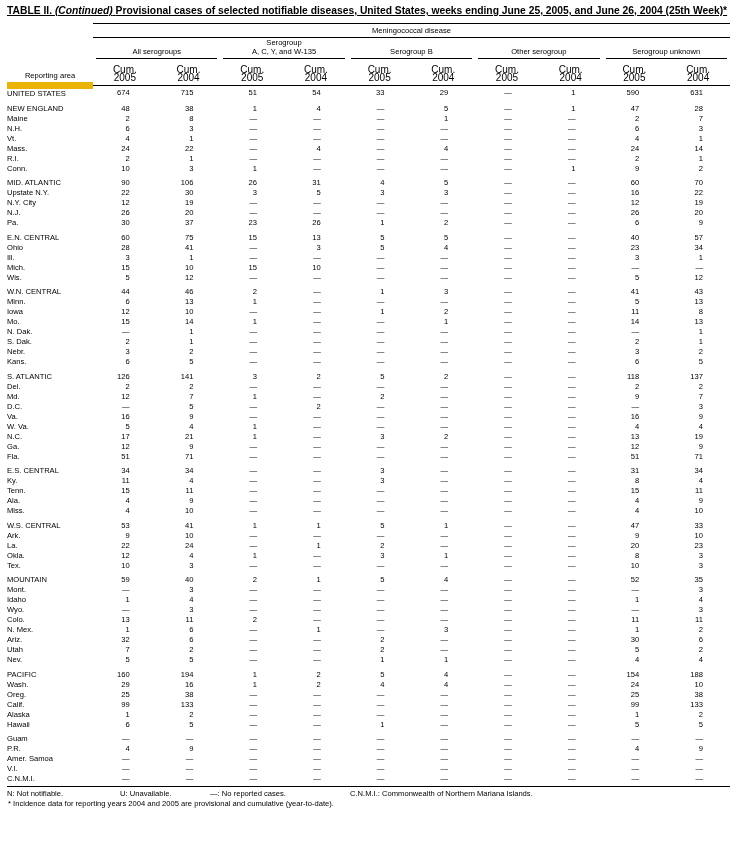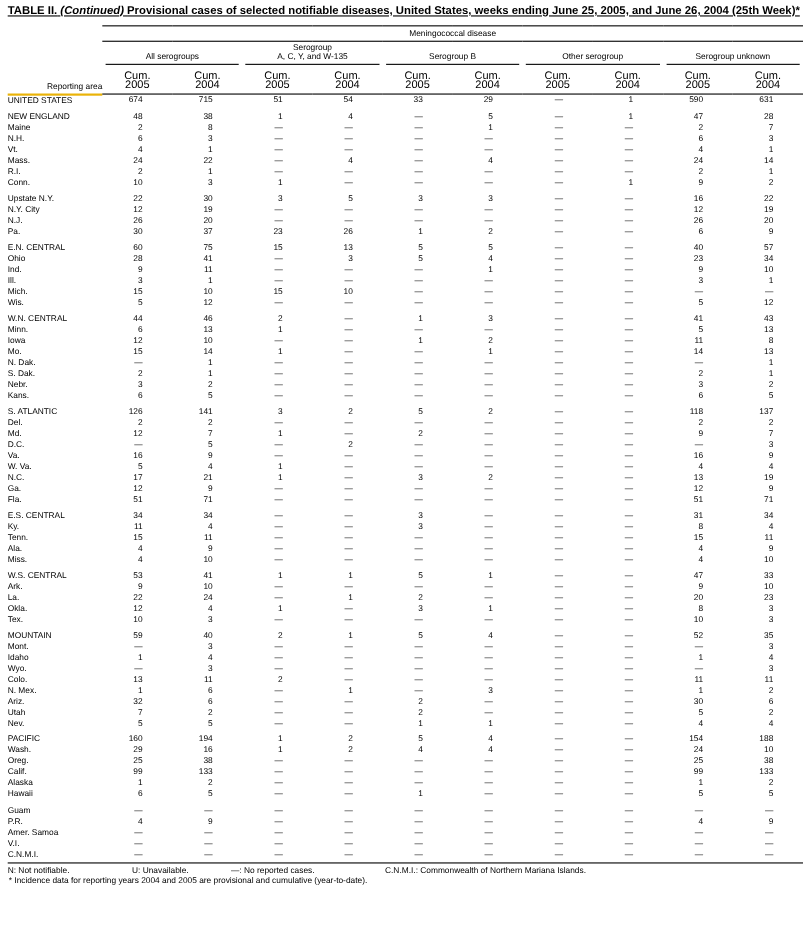--- a/index.html
+++ b/index.html
@@ -27,22 +27,22 @@
     margin: 0 3px; border-bottom: 1px solid #000;
     font-size: 7.6px; line-height: 8.8px; white-space: pre-line;
     display: flex; align-items: flex-end; justify-content: center;
     min-height: 19px; padding-bottom: 1px; text-align: center;
   }
   .cum-th {
     font-size: 10px; line-height: 8.8px; text-align: center;
     white-space: pre-line; padding: 7px 0 2px; border-bottom: 1px solid #000;
   }
   .area-hd {
-    font-size: 7.6px; text-align: right; vertical-align: bottom;
-    padding: 0 0 2px 0; border-bottom: 2px solid #eab308;
+    font-size: 7.6px; text-align: center; vertical-align: bottom;
+    padding: 0 0 2px 0; border-bottom: 7px solid #eab308;
   }
 
   tbody td { font-size: 7.6px; line-height: 10px; padding: 0; }
   td.area { text-align: left; white-space: nowrap; }
   td.num  { text-align: right; padding-right: 27px; white-space: nowrap; }
   tr.spacer td { height: 4.5px; line-height: 4.5px; font-size: 1px; }
 
   .footrule { width: 723px; border-top: 1px solid #000; margin-top: 2px; }
   .footnotes { font-size: 7.6px; line-height: 9.5px; padding-top: 2px; }
   .fn-line1 { display: flex; }
@@ -230,20 +230,33 @@
           <td class="num">—</td>
           <td class="num">—</td>
           <td class="num">1</td>
           <td class="num">9</td>
           <td class="num">2</td>
         </tr>
         <tr class="spacer">
           <td colspan="11"></td>
         </tr>
         <tr>
+          <td class="area region">MID. ATLANTIC</td>
+          <td class="num">90</td>
+          <td class="num">106</td>
+          <td class="num">26</td>
+          <td class="num">31</td>
+          <td class="num">4</td>
+          <td class="num">5</td>
+          <td class="num">—</td>
+          <td class="num">—</td>
+          <td class="num">60</td>
+          <td class="num">70</td>
+        </tr>
+        <tr>
           <td class="area state">Upstate N.Y.</td>
           <td class="num">22</td>
           <td class="num">30</td>
           <td class="num">3</td>
           <td class="num">5</td>
           <td class="num">3</td>
           <td class="num">3</td>
           <td class="num">—</td>
           <td class="num">—</td>
           <td class="num">16</td>
@@ -309,33 +322,20 @@
           <td class="num">28</td>
           <td class="num">41</td>
           <td class="num">—</td>
           <td class="num">3</td>
           <td class="num">5</td>
           <td class="num">4</td>
           <td class="num">—</td>
           <td class="num">—</td>
           <td class="num">23</td>
           <td class="num">34</td>
-        </tr>
-        <tr>
-          <td class="area state">Ind.</td>
-          <td class="num">9</td>
-          <td class="num">11</td>
-          <td class="num">—</td>
-          <td class="num">—</td>
-          <td class="num">—</td>
-          <td class="num">1</td>
-          <td class="num">—</td>
-          <td class="num">—</td>
-          <td class="num">9</td>
-          <td class="num">10</td>
         </tr>
         <tr>
           <td class="area state">Ill.</td>
           <td class="num">3</td>
           <td class="num">1</td>
           <td class="num">—</td>
           <td class="num">—</td>
           <td class="num">—</td>
           <td class="num">—</td>
           <td class="num">—</td>

